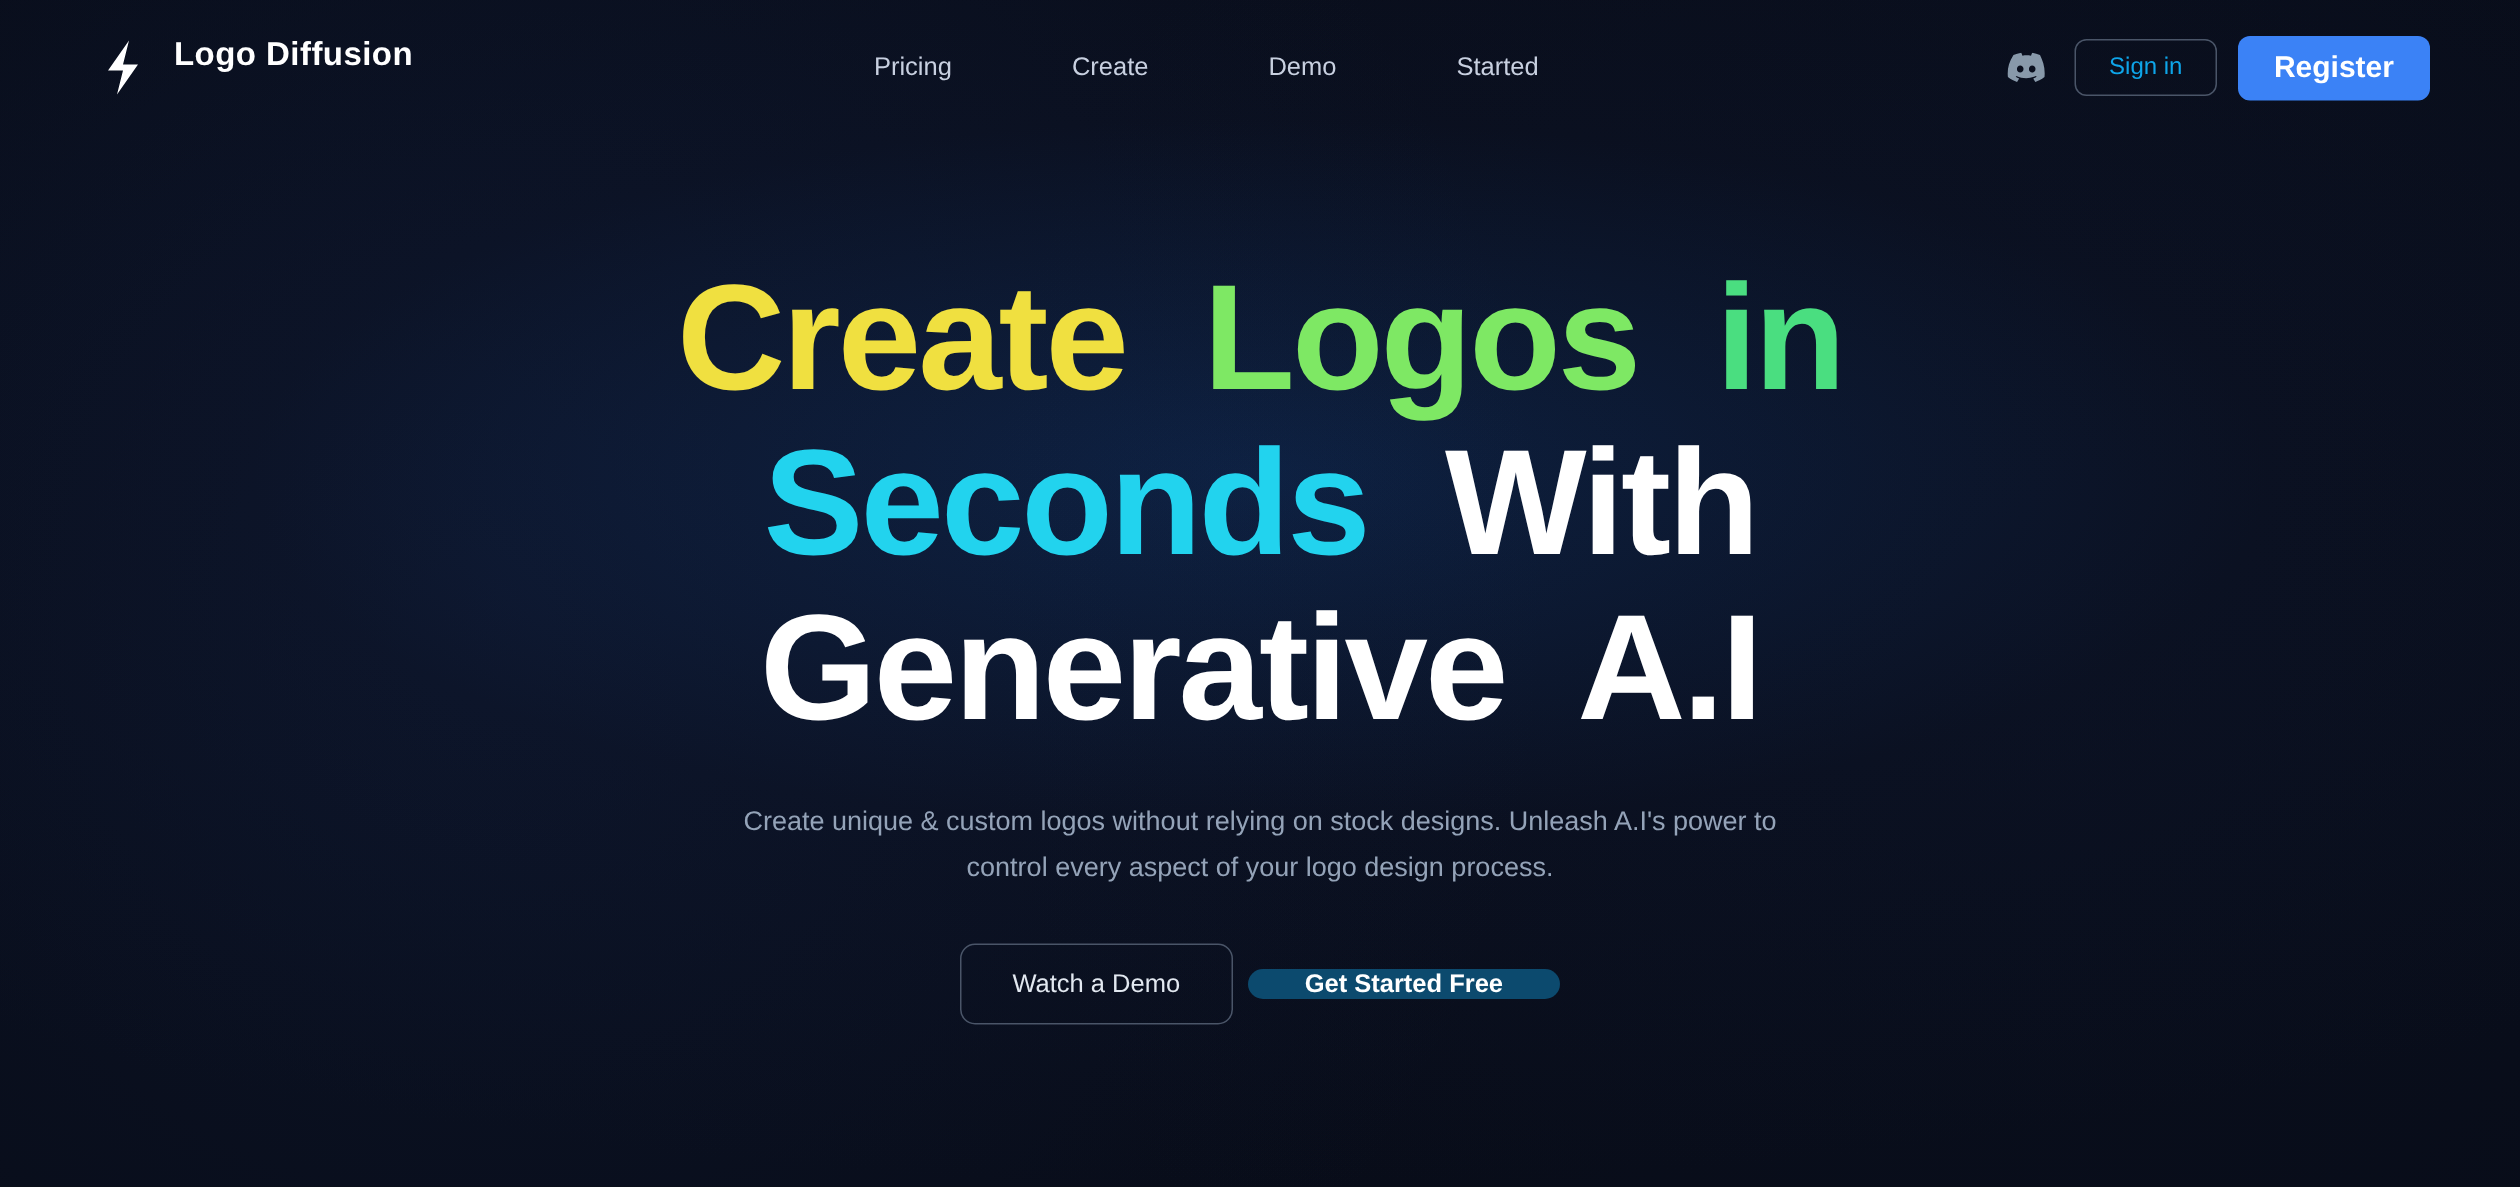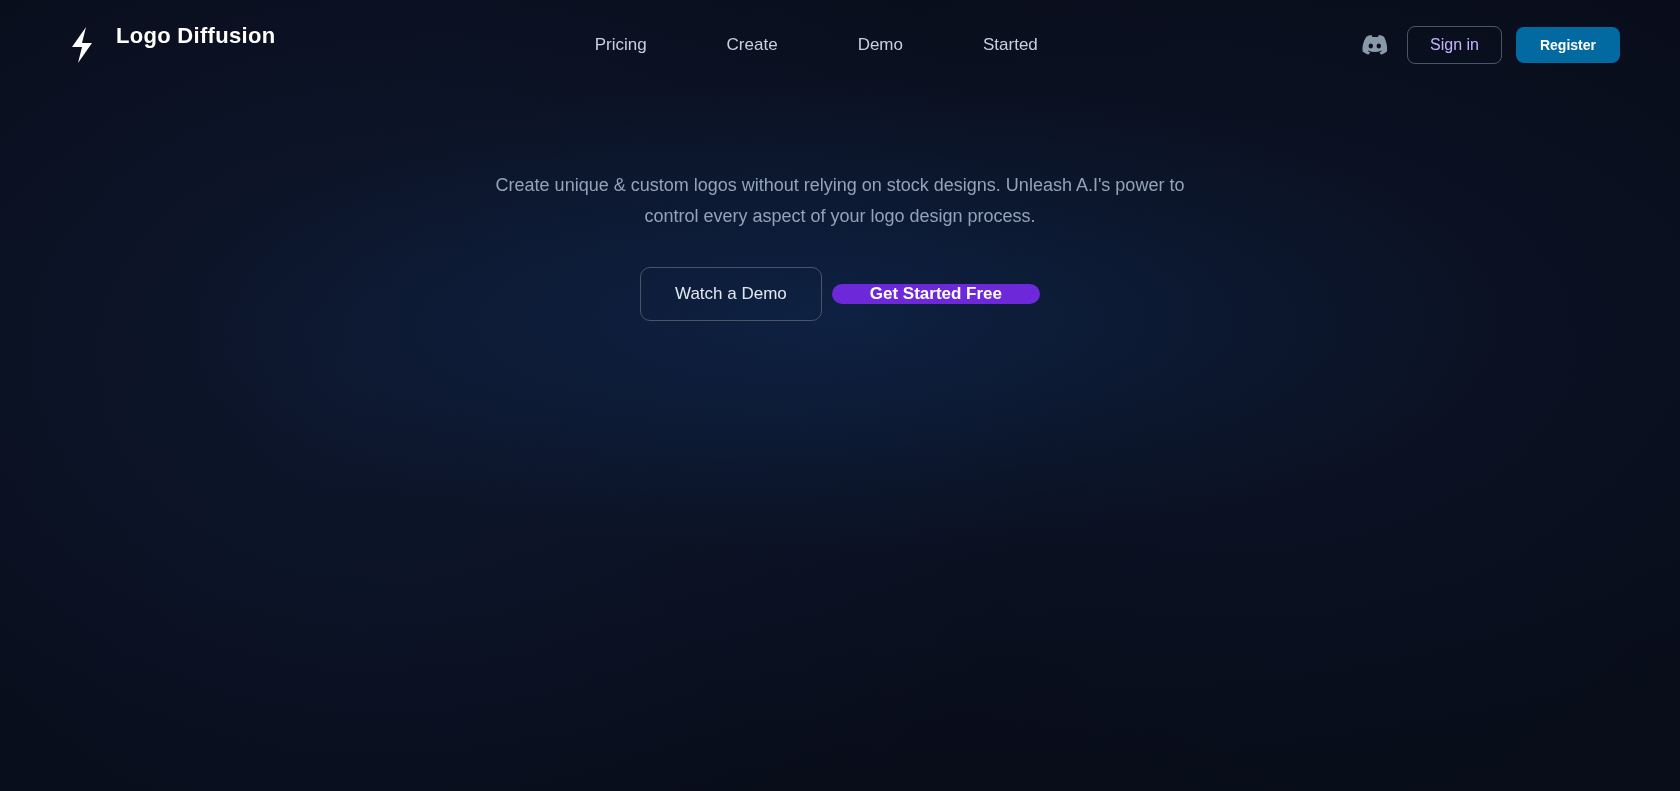--- a/index.html
+++ b/index.html
@@ -87,36 +87,36 @@
       display: flex;
       align-items: center;
       justify-content: center;
       color: #c8d0e0;
       cursor: pointer;
     }
 
     .btn-signin {
       background: transparent;
       border: 1.5px solid #4a5568;
-      color: #c4b5fd;
+      color: #0ea5e9;
       padding: 9px 22px;
       border-radius: 8px;
       font-size: 16px;
       font-weight: 500;
       cursor: pointer;
       transition: border-color 0.2s, color 0.2s;
     }
 
     .btn-register {
-      background: #0369a1;
+      background: #3b82f6;
       border: none;
       color: #ffffff;
       padding: 10px 24px;
       border-radius: 8px;
-      font-size: 14px;
+      font-size: 20px;
       font-weight: 600;
       cursor: pointer;
       transition: background 0.2s;
     }
 
     
     .hero {
       position: relative;
       z-index: 10;
       display: flex;
@@ -162,21 +162,21 @@
       color: #e2e8f0;
       padding: 16px 34px;
       border-radius: 10px;
       font-size: 17px;
       font-weight: 500;
       cursor: pointer;
       transition: border-color 0.2s;
     }
 
     .btn-get-started {
-      background: #6d28d9;
+      background: #0c4a6e;
       border: none;
       color: #ffffff;
       padding: 0 38px;
       border-radius: 10px;
       font-size: 17px;
       font-weight: 700;
       cursor: pointer;
       transition: background 0.2s;
     }
   </style>
@@ -214,20 +214,35 @@
       <svg width="26" height="20" viewBox="0 0 26 20" fill="none" xmlns="http://www.w3.org/2000/svg">
         <path d="M22.0 1.7C20.4 0.9 18.6 0.4 16.8 0.1C16.5 0.7 16.2 1.5 16.0 2.1C14.1 1.8 12.2 1.8 10.3 2.1C10.1 1.5 9.8 0.7 9.5 0.1C7.7 0.4 5.9 0.9 4.3 1.7C1.0 6.7 0.1 11.6 0.6 16.4C2.7 18.0 4.7 19.0 6.7 19.6C7.2 18.9 7.7 18.1 8.1 17.3C7.3 17.0 6.5 16.6 5.8 16.1C6.0 15.9 6.2 15.8 6.3 15.6C10.5 17.6 15.1 17.6 19.3 15.6C19.5 15.8 19.7 15.9 19.8 16.1C19.1 16.6 18.3 17.0 17.5 17.3C17.9 18.1 18.4 18.9 18.9 19.6C20.9 19.0 22.9 18.0 25.0 16.4C25.6 10.8 24.1 5.9 22.0 1.7ZM8.8 13.4C7.6 13.4 6.6 12.3 6.6 11.0C6.6 9.7 7.6 8.6 8.8 8.6C10.0 8.6 11.1 9.7 11.0 11.0C11.0 12.3 10.0 13.4 8.8 13.4ZM16.8 13.4C15.6 13.4 14.6 12.3 14.6 11.0C14.6 9.7 15.6 8.6 16.8 8.6C18.0 8.6 19.1 9.7 19.0 11.0C19.0 12.3 18.0 13.4 16.8 13.4Z" fill="#8899aa"></path>
       </svg>
     </div>
     <button class="btn-signin">Sign in</button>
     <button class="btn-register">Register</button>
   </div>
 </nav>
 
 <section class="hero">
+  <h1 class="hero-title">
+    <div>
+      <span class="word-create">Create</span>&nbsp;
+      <span class="word-logos">Logos</span>&nbsp;
+      <span class="word-in">in</span>
+    </div>
+    <div>
+      <span class="word-seconds">Seconds</span>&nbsp;
+      <span class="word-with">With</span>
+    </div>
+    <div>
+      <span class="word-generative">Generative</span>&nbsp;
+      <span class="word-ai">A.I</span>
+    </div>
+  </h1>
 
   <p class="hero-subtitle">Create unique &amp; custom logos without relying on stock designs. Unleash A.I's power to control every aspect of your logo design process.</p>
 
   <div class="hero-buttons">
     <button class="btn-demo">Watch a Demo</button>
     <button class="btn-get-started">Get Started Free</button>
   </div>
 </section>
 
 </body></html>

